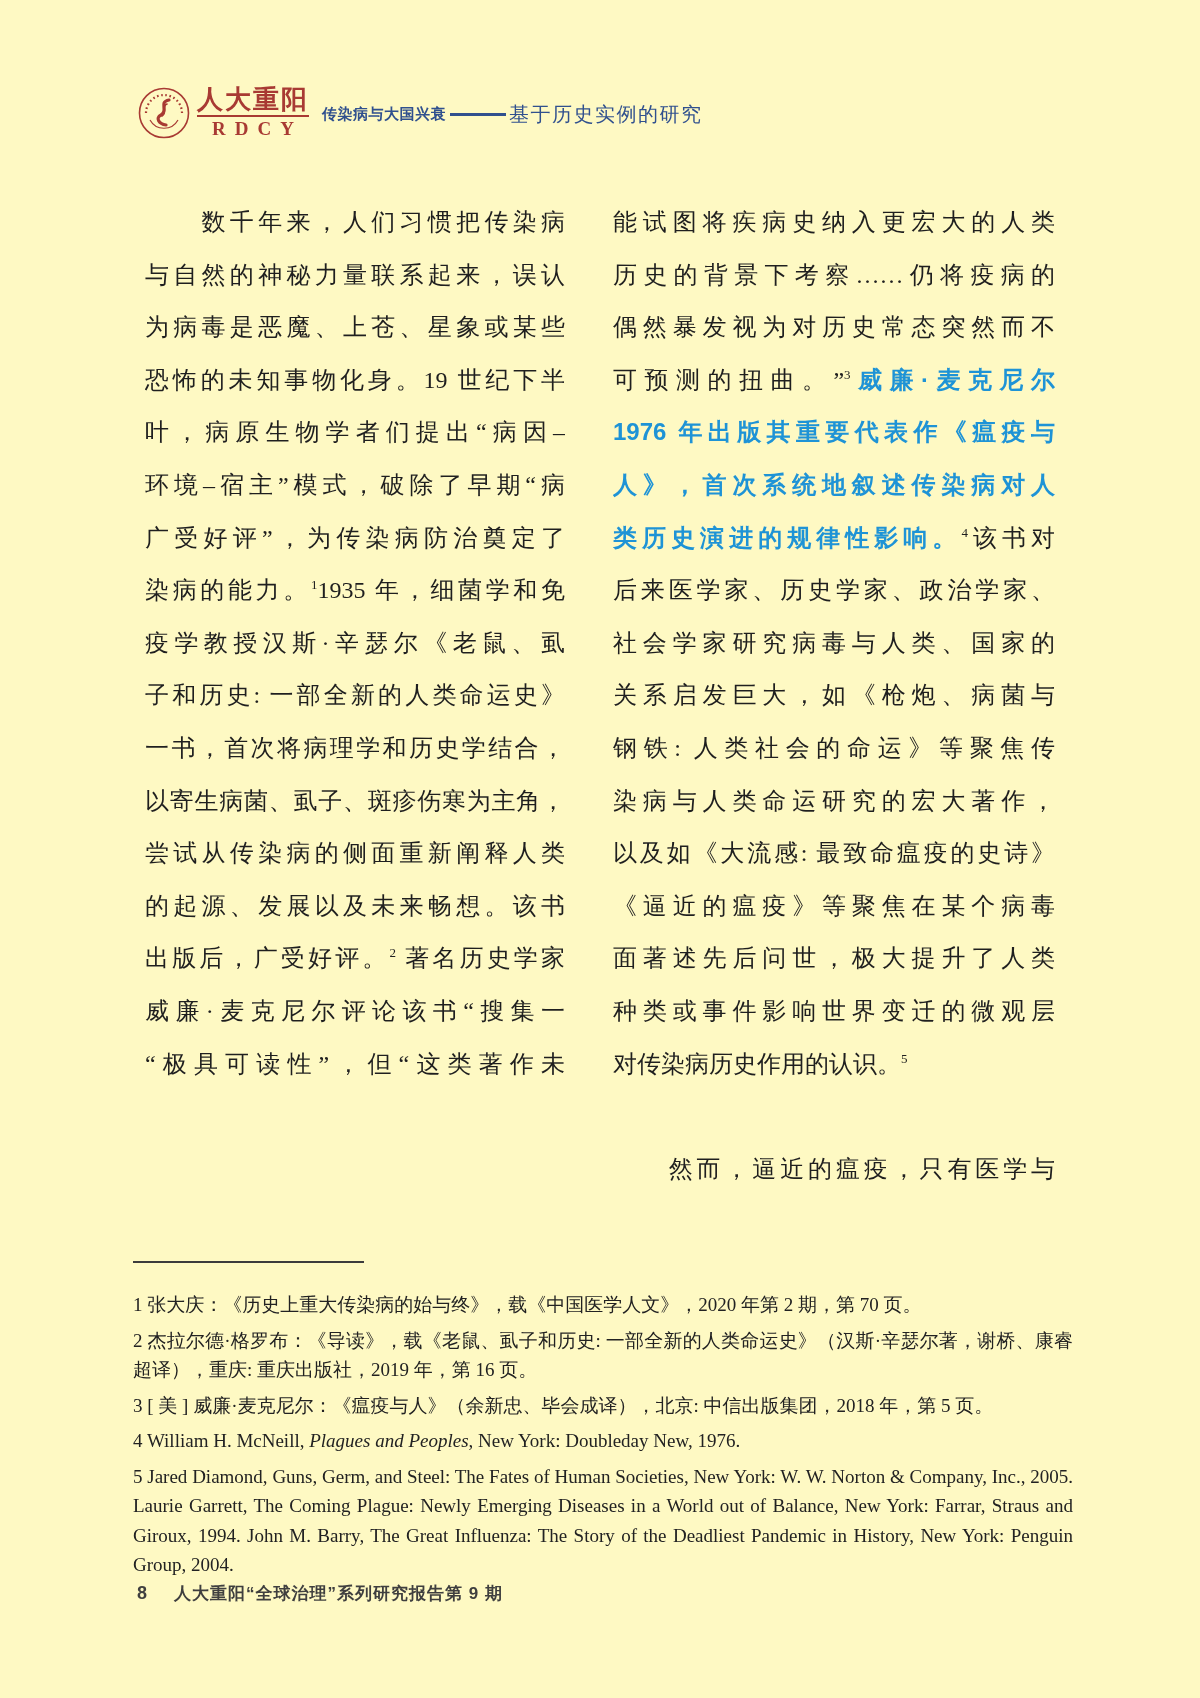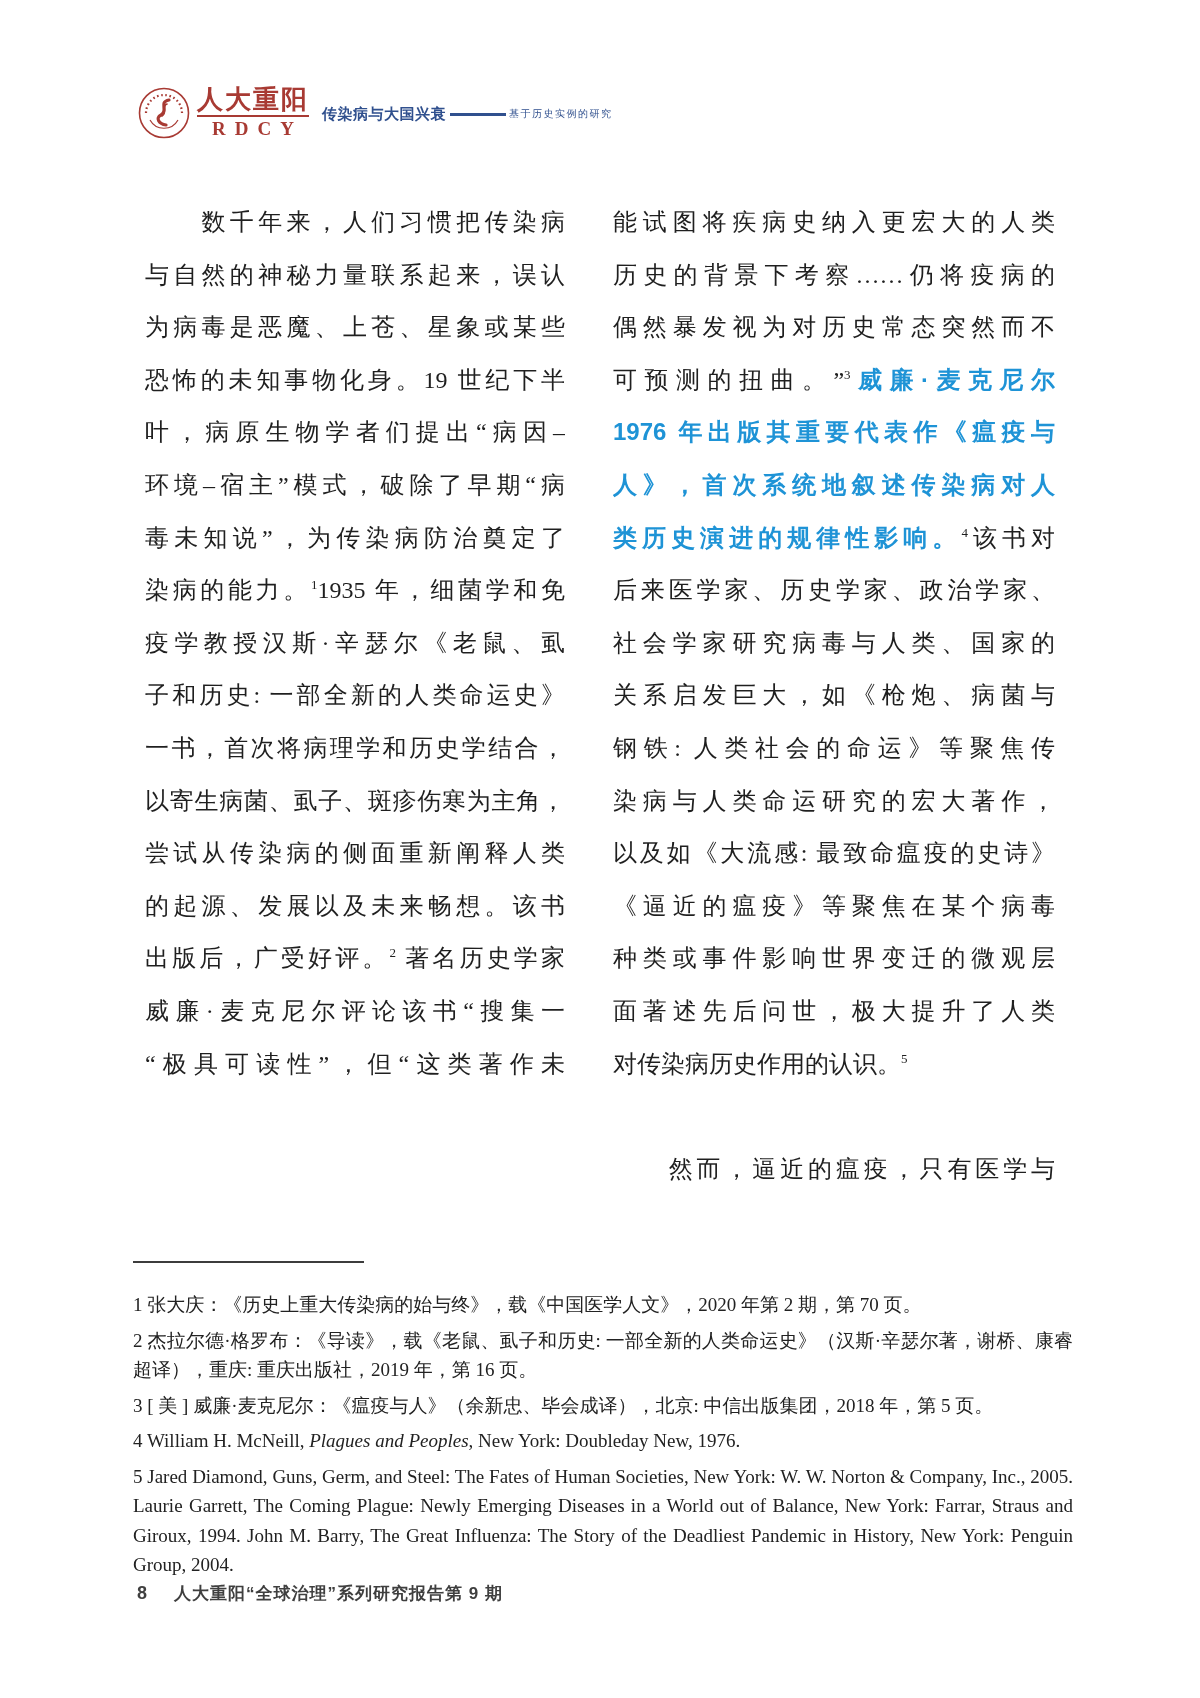--- a/index.html
+++ b/index.html
@@ -1,31 +1,31 @@
 <!DOCTYPE html>
 <html><head>
 <meta charset="utf-8">
 <style>
   html,body{margin:0;padding:0;background:#e9e9e9;}
   .page{
-    position:relative;width:1200px;height:1698px;background:#ffffff;
+    position:relative;width:1200px;height:1698px;background:#fef9c3;
     margin:0 auto;overflow:hidden;
     font-family:"Liberation Serif","DejaVu Serif",serif;
   }
   
   .logo{position:absolute;left:138px;top:86px;display:flex;align-items:center;color:#a83a33;}
   .seal{width:52px;height:52px;flex:0 0 auto;}
   .logo-text{margin-left:7px;display:flex;flex-direction:column;align-items:center;}
   .logo-cn{font-weight:bold;font-size:26px;letter-spacing:2px;line-height:28px;white-space:nowrap;}
   .logo-rule{width:100%;height:2px;background:#a83a33;margin:1px 0 2px 0;}
   .logo-en{font-weight:bold;font-size:19px;letter-spacing:9px;text-indent:9px;line-height:20px;white-space:nowrap;}
   .running{position:absolute;left:322px;top:100px;height:28px;display:flex;align-items:center;color:#30508e;}
   .rt-main{font-family:"Liberation Sans","DejaVu Sans",sans-serif;font-weight:bold;font-size:15px;letter-spacing:0.5px;white-space:nowrap;}
   .rt-dash{display:inline-block;width:56px;height:3px;background:#30508e;margin:0 3px 0 4px;}
-  .rt-sub{font-size:10px;letter-spacing:1.5px;white-space:nowrap;}
+  .rt-sub{font-size:20px;letter-spacing:1.5px;white-space:nowrap;}
   
   .col{position:absolute;top:196px;}
   .col-left{left:145px;width:420px;}
   .col-right{left:613px;width:442px;}
   .line{
     height:52.6px;line-height:52.6px;font-size:24px;color:#1f1f1f;
     text-align:justify;text-align-last:justify;word-break:break-all;
     overflow:hidden;
   }
   .line.nojust{text-align-last:left;}
@@ -77,21 +77,21 @@
     <span class="rt-sub">基于历史实例的研究</span>
   </div>
 
   <div class="col col-left">
       <div class="line"><span>　　数千年来，人们习惯把传染病</span></div>
       <div class="line"><span>与自然的神秘力量联系起来，误认</span></div>
       <div class="line"><span>为病毒是恶魔、上苍、星象或某些</span></div>
       <div class="line"><span>恐怖的未知事物化身。19 世纪下半</span></div>
       <div class="line"><span>叶，病原生物学者们提出“病因–</span></div>
       <div class="line"><span>环境–宿主”模式，破除了早期“病</span></div>
-      <div class="line"><span>毒未知说”，为传染病防治奠定了</span></div>
+      <div class="line"><span>广受好评”，为传染病防治奠定了</span></div>
       <div class="line"><span>染病的能力。</span><sup>1</sup><span>1935 年，细菌学和免</span></div>
       <div class="line"><span>疫学教授汉斯·辛瑟尔《老鼠、虱</span></div>
       <div class="line"><span>子和历史: 一部全新的人类命运史》</span></div>
       <div class="line"><span>一书，首次将病理学和历史学结合，</span></div>
       <div class="line"><span>以寄生病菌、虱子、斑疹伤寒为主角，</span></div>
       <div class="line"><span>尝试从传染病的侧面重新阐释人类</span></div>
       <div class="line"><span>的起源、发展以及未来畅想。该书</span></div>
       <div class="line"><span>出版后，广受好评。</span><sup>2</sup><span> 著名历史学家</span></div>
       <div class="line"><span>威廉·麦克尼尔评论该书“搜集一</span></div>
       <div class="line"><span>“极具可读性”，但“这类著作未</span></div>
@@ -104,22 +104,22 @@
       <div class="line"><span class="seg-blue">1976 年出版其重要代表作《瘟疫与</span></div>
       <div class="line"><span class="seg-blue">人》，首次系统地叙述传染病对人</span></div>
       <div class="line"><span class="seg-blue">类历史演进的规律性影响。</span><sup>4</sup><span>该书对</span></div>
       <div class="line"><span>后来医学家、历史学家、政治学家、</span></div>
       <div class="line"><span>社会学家研究病毒与人类、国家的</span></div>
       <div class="line"><span>关系启发巨大，如《枪炮、病菌与</span></div>
       <div class="line"><span>钢铁: 人类社会的命运》等聚焦传</span></div>
       <div class="line"><span>染病与人类命运研究的宏大著作，</span></div>
       <div class="line"><span>以及如《大流感: 最致命瘟疫的史诗》</span></div>
       <div class="line"><span>《逼近的瘟疫》等聚焦在某个病毒</span></div>
+      <div class="line"><span>面著述先后问世，极大提升了人类</span></div>
       <div class="line"><span>种类或事件影响世界变迁的微观层</span></div>
-      <div class="line"><span>面著述先后问世，极大提升了人类</span></div>
       <div class="line nojust"><span>对传染病历史作用的认识。</span><sup>5</sup></div>
       <div class="line empty"></div>
       <div class="line"><span>　　然而，逼近的瘟疫，只有医学与</span></div>
     </div>
 
   <div class="fnsep"></div>
   <div class="footnotes">
       <div class="fn"><span>1 张大庆：《历史上重大传染病的始与终》，载《中国医学人文》，2020 年第 2 期，第 70 页。</span></div>
       <div class="fn"><span>2 杰拉尔德·格罗布：《导读》，载《老鼠、虱子和历史: 一部全新的人类命运史》（汉斯·辛瑟尔著，谢桥、康睿超译），重庆: 重庆出版社，2019 年，第 16 页。</span></div>
       <div class="fn"><span>3 [ 美 ] 威廉·麦克尼尔：《瘟疫与人》（余新忠、毕会成译），北京: 中信出版集团，2018 年，第 5 页。</span></div>

